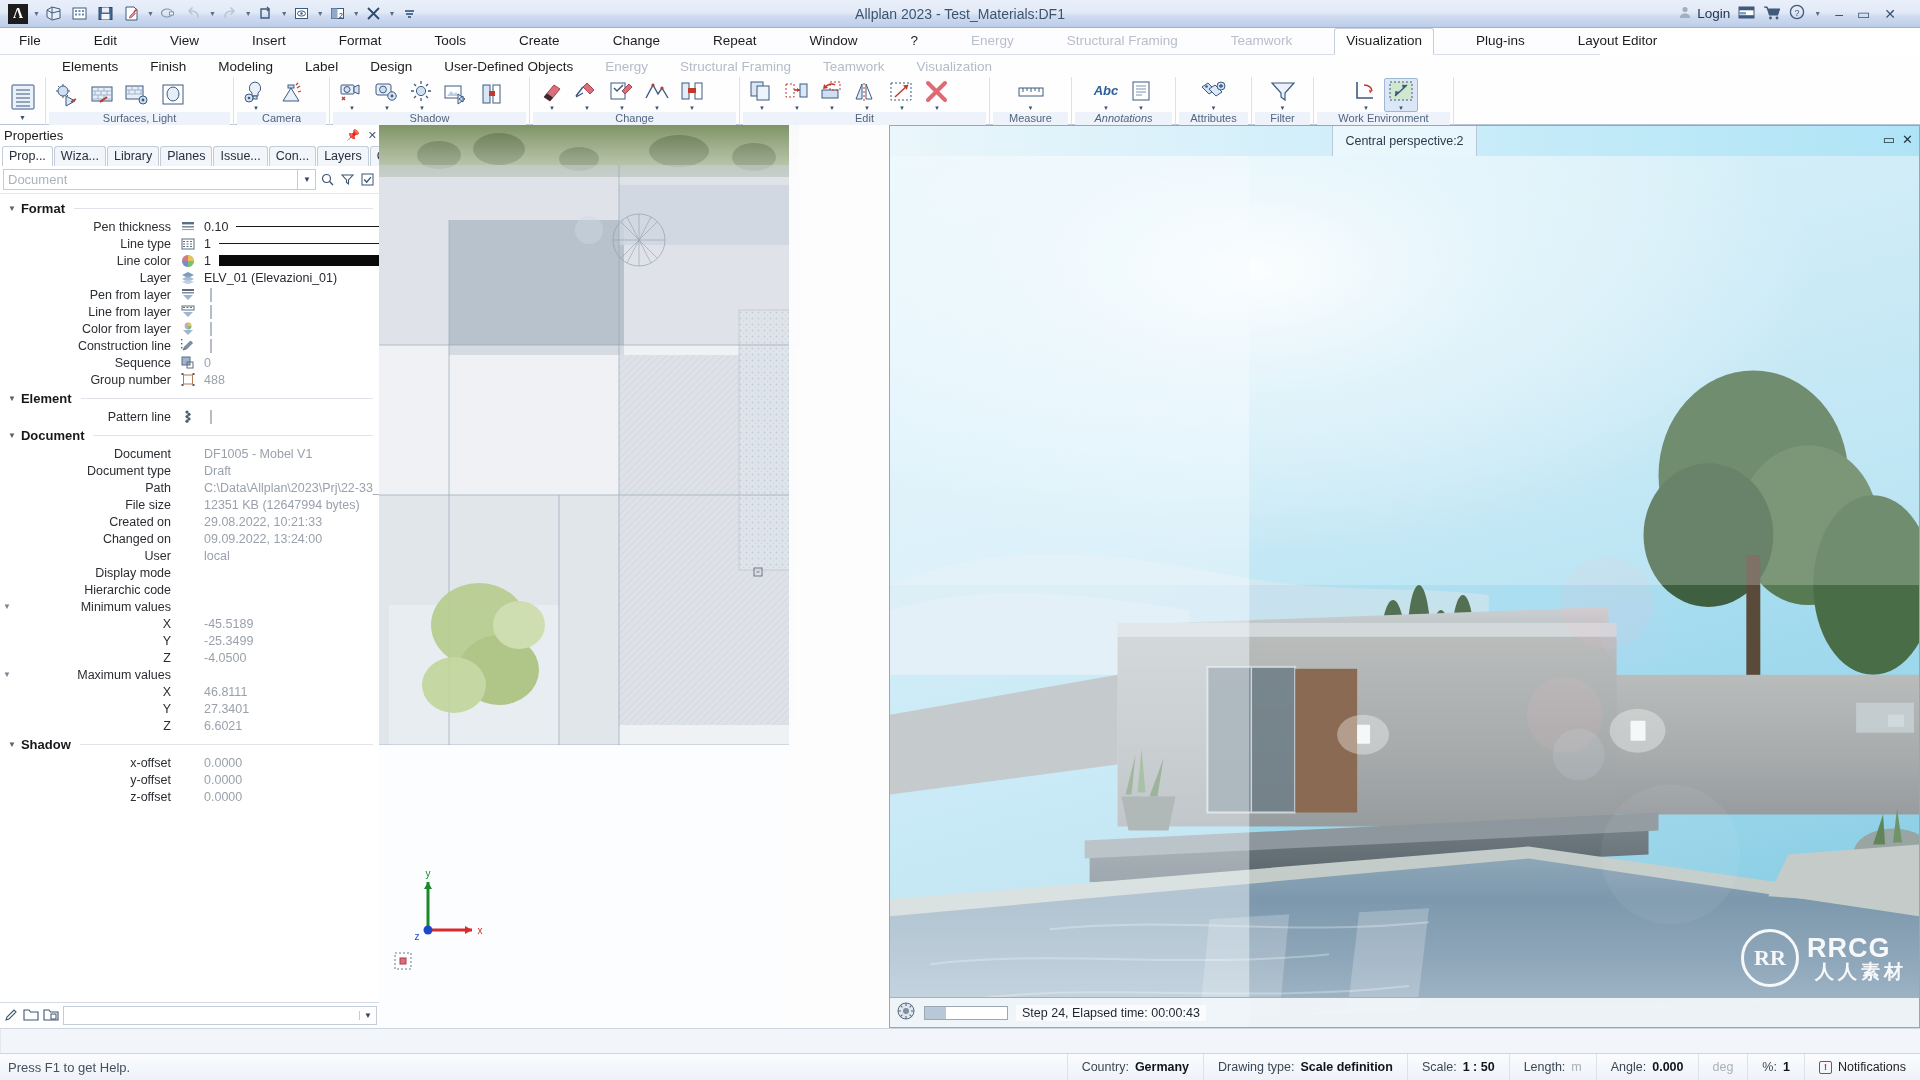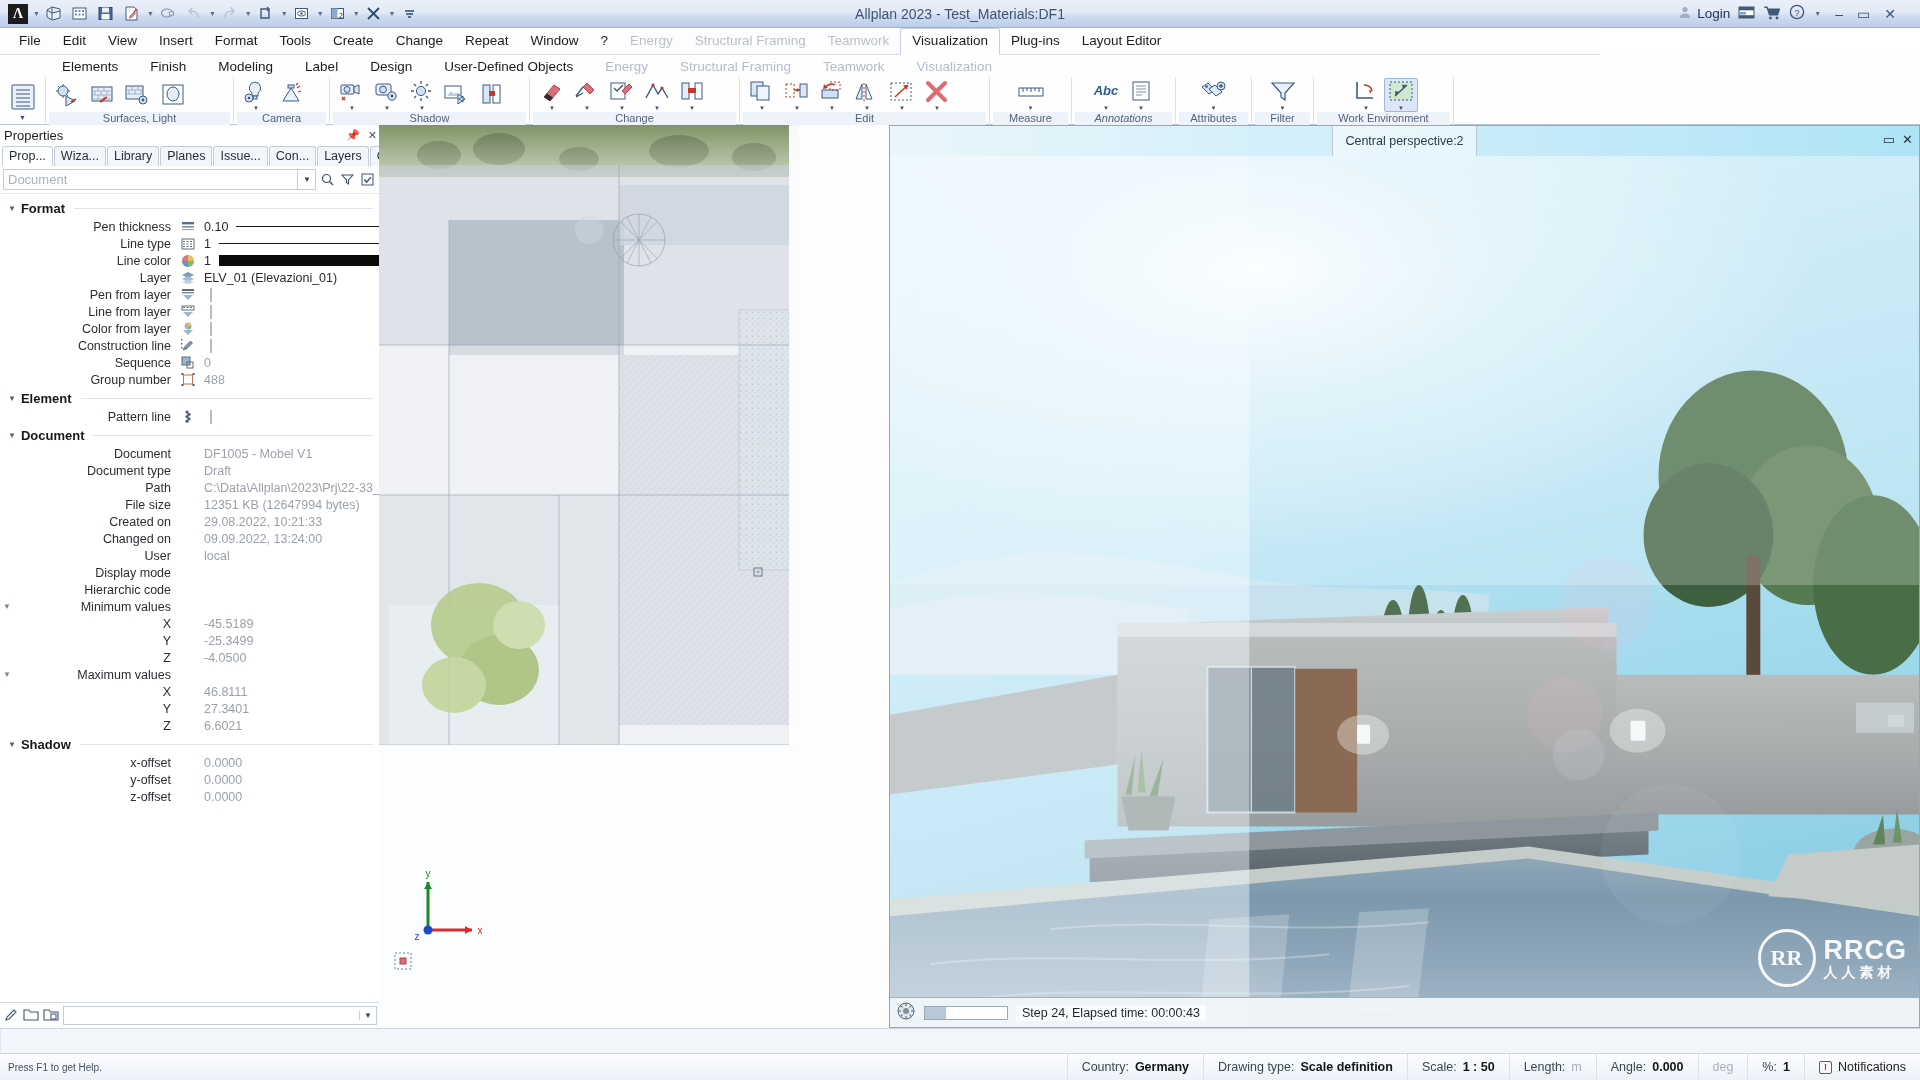--- a/index.html
+++ b/index.html
@@ -36,21 +36,21 @@
   .tb-right {
     margin-left: auto; display: flex; align-items: center; gap: 8px;
     padding-right: 24px; position: relative; z-index: 2;
   }
   .wincontrols { display: flex; align-items: center; gap: 14px; color: #3a5472; font-size: 14px; margin-left: 6px; }
 
   
   .menubar {
     position: absolute; left: 0; top: 28px; width: 1600px; height: 27px;
     background: #fdfdff; border-bottom: 1px solid #d7dee9;
-    display: flex; align-items: flex-end; padding-left: 8px;
+    display: flex; align-items: flex-end; padding-left: 8px; gap: 31px;
   }
   .menu-item {
     padding: 4px 11px 6px 11px; font-size: 13.5px; color: #1c1c1c; white-space: nowrap;
   }
   .menu-item.dim { color: #b8bfca; }
   .menu-item.active {
     background: #fff; border: 1px solid #c5cfdd; border-bottom: 1px solid #fff;
     border-radius: 3px 3px 0 0; position: relative; top: 1px;
   }
 
@@ -192,41 +192,41 @@
     position: absolute; right: 12px; bottom: 40px; display: flex; align-items: center;
     gap: 8px; color: #ffffff; opacity: .92;
   }
   .wm-circle {
     width: 58px; height: 58px; border-radius: 50%; border: 3px solid #fff;
     display: flex; align-items: center; justify-content: center;
     font-size: 22px; font-weight: bold; color: #fff; font-family: "Liberation Serif", serif;
   }
   .wm-text { line-height: 1.05; }
   .wm-text .l1 { font-size: 27px; font-weight: bold; letter-spacing: 1px; }
-  .wm-text .l2 { font-size: 14px; font-weight: bold; letter-spacing: 4px; }
+  .wm-text .l2 { font-size: 19px; font-weight: bold; letter-spacing: 4px; margin-left: 8px; }
 
   
   .hintbar {
     position: absolute; left: 0; top: 1028px; width: 1920px; height: 25px;
     background: #fff; border-top: 1px solid #cfd6e0;
     display: flex; align-items: center;
   }
   .hintbar .msg {
     font-size: 13.5px; font-weight: bold; color: #0f0f0f; padding: 0 8px;
     height: 100%; display: flex; align-items: center;
     border-right: 1px solid #d5dbe4; min-width: 385px;
   }
   .hintbar .pal { flex: 1; background: #f2f6fb; height: 100%; border-left: 1px solid #e3e8f0; }
 
   .statusbar {
     position: absolute; left: 0; top: 1053px; width: 1920px; height: 27px;
     background: linear-gradient(to bottom,#fbfcfe,#eef2f8);
     border-top: 1px solid #cfd6e0; display: flex; align-items: center;
   }
-  .sb-help { font-size: 10px; color: #45505e; padding-left: 8px; }
+  .sb-help { font-size: 13px; color: #45505e; padding-left: 8px; }
   .sb-seg {
     display: flex; align-items: center; gap: 6px; padding: 0 14px; height: 100%;
     border-left: 1px solid #dce2ea; font-size: 12.5px;
   }
   .sb-k { color: #3b4753; }
   .sb-v { color: #111419; font-weight: bold; }
   .sb-v.dim { color: #a8b0bb; font-weight: normal; }
   .notif-icon {
     width: 13px; height: 13px; border: 1.4px solid #c0392b; border-radius: 2px;
     display: flex; align-items: center; justify-content: center;

